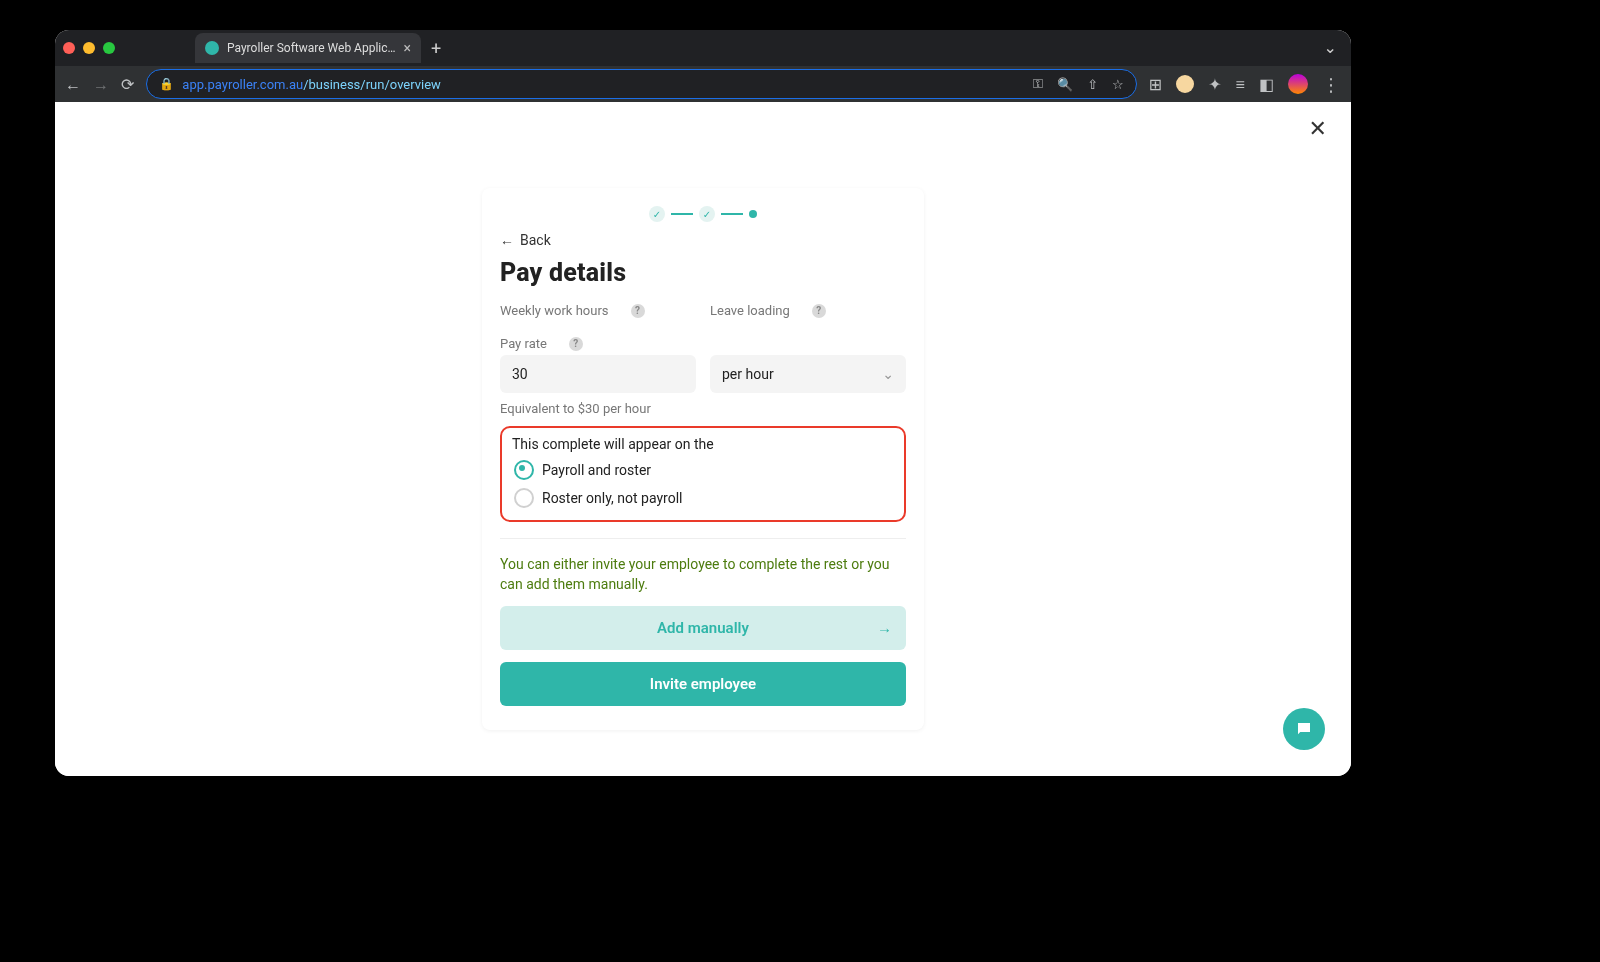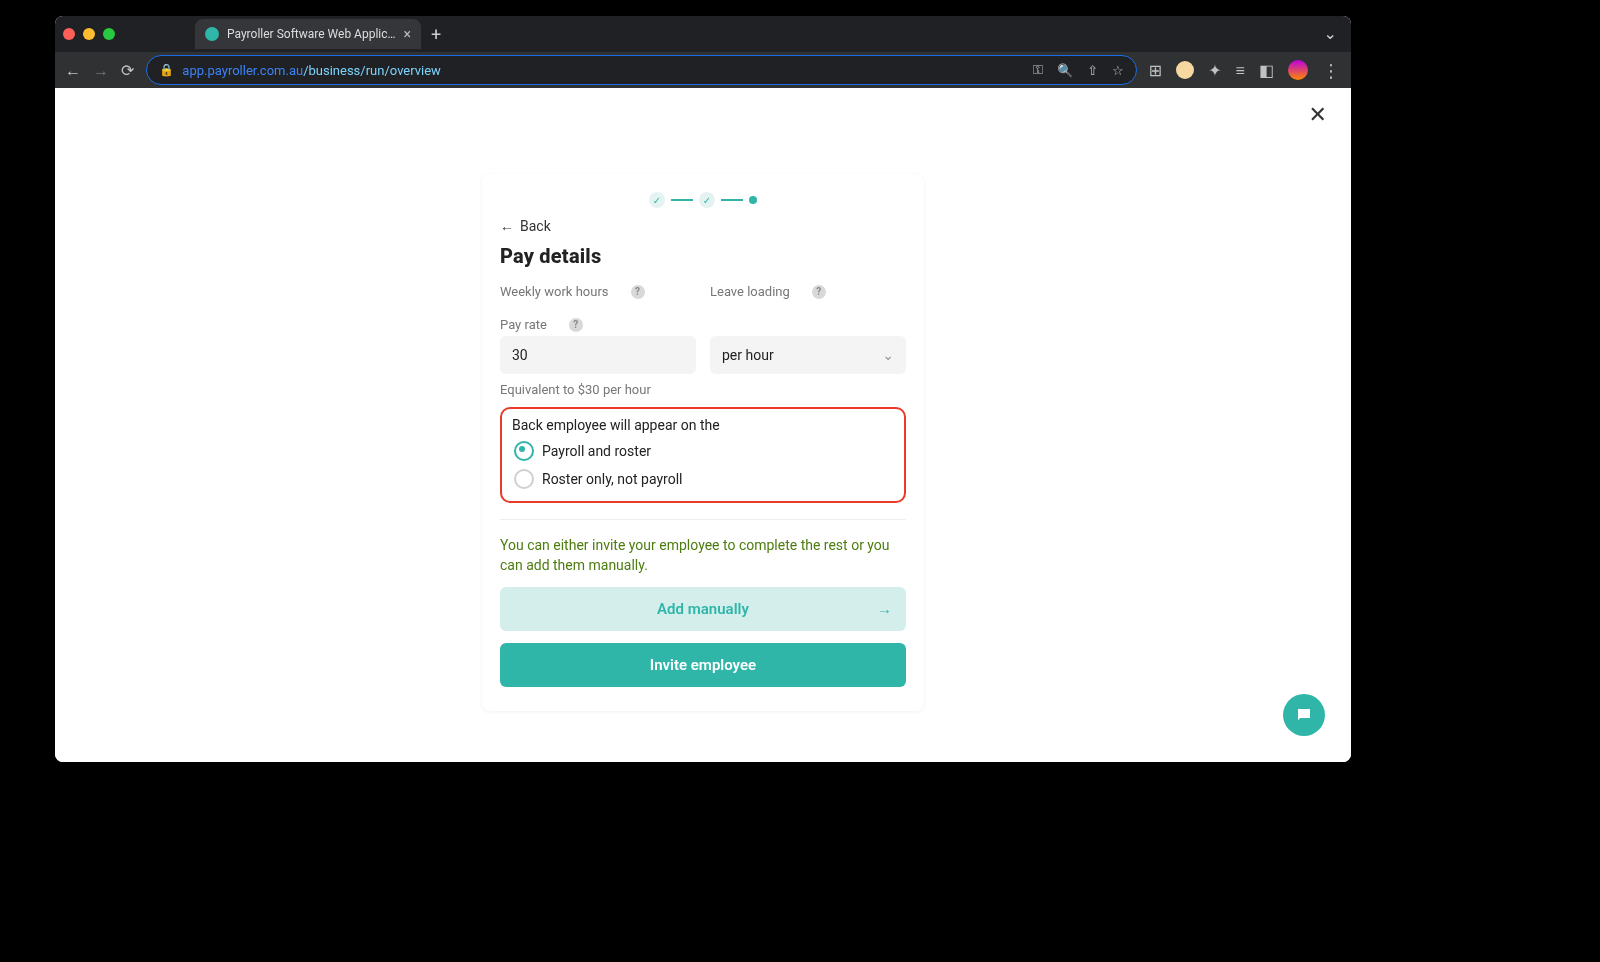--- a/index.html
+++ b/index.html
@@ -11,22 +11,22 @@
     --field-bg: #f4f4f4;
     --chrome-dark: #2f3133;
     --chrome-darker: #202124;
     --tab-bg: #35363a;
   }
   html,body { margin:0; padding:0; height:100%; background:#000; font-family: -apple-system, BlinkMacSystemFont, "Segoe UI", Roboto, Helvetica, Arial, sans-serif; }
   .stage { width:1600px; height:962px; position:relative; background:#000; overflow:hidden; }
 
   
   .browser-window {
-    position:absolute; left:55px; top:16px; width:1296px; height:746px;
-    background:#fff; border-radius:8px; overflow:hidden;
+    position:absolute; left:55px; top:30px; width:1296px; height:746px;
+    background:#fff; border-radius:14px; overflow:hidden;
     box-shadow: 0 12px 40px rgba(0,0,0,.5);
   }
   .chrome-top { height:36px; background:var(--chrome-darker); display:flex; align-items:center; padding:0 8px; }
   .traffic-dot { width:12px; height:12px; border-radius:50%; margin-right:8px; }
   .red{background:#ff5f57;} .yellow{background:#febc2e;} .green{background:#28c840;}
   .tab {
     margin-left:72px; height:30px; background:var(--tab-bg); border-radius:8px 8px 0 0;
     display:flex; align-items:center; padding:0 10px; color:#ddd; font-size:12px; min-width:200px;
     position:relative; gap:8px;
   }
@@ -65,21 +65,21 @@
   }
 
   .stepper { display:flex; align-items:center; justify-content:center; gap:6px; height:24px; margin-bottom:6px; }
   .step-dot { width:16px; height:16px; border-radius:50%; background:#e4f3f1; color:var(--teal); display:flex; align-items:center; justify-content:center; font-size:10px; }
   .step-dot.active { width:8px; height:8px; background:var(--teal); }
   .step-line { width:22px; height:2px; background:var(--teal); }
 
   .back-link { display:flex; align-items:center; gap:6px; font-size:14px; color:#333; cursor:pointer; margin:2px 0 10px 0; }
   .back-arrow { font-size:14px; }
 
-  .h-title { font-size:20px; font-weight:800; margin:6px 0 16px 0; letter-spacing:.2px; }
+  .h-title { font-size:25px; font-weight:800; margin:6px 0 16px 0; letter-spacing:.2px; }
 
   .row2 { display:grid; grid-template-columns:1fr 1fr; gap:14px; }
   .label { font-size:13px; color:var(--gray-text); margin-bottom:4px; display:flex; align-items:center; gap:22px; }
   .help-q { width:14px; height:14px; border-radius:50%; background:#d9d9d9; color:#888; font-size:10px; font-weight:700; display:flex; align-items:center; justify-content:center; }
   .field {
     background:var(--field-bg); border-radius:6px; height:38px; display:flex; align-items:center; padding:0 12px;
     font-size:14px; color:#222;
   }
   .field.select { justify-content:space-between; }
   .chev { color:#999; font-size:14px; }
@@ -204,21 +204,21 @@
             </div>
             <div class="field select">
               <span>per hour</span>
               <span class="chev">⌄</span>
             </div>
           </div>
           <div class="hint">Equivalent to $30 per hour</div>
         </div>
 
         <div class="highlight-box">
-          <div class="radio-group-title">Back employee will appear on the</div>
+          <div class="radio-group-title">This complete will appear on the</div>
           <div class="radio-row">
             <span class="radio-dot selected"></span>
             <span>Payroll and roster</span>
           </div>
           <div class="radio-row">
             <span class="radio-dot idle"></span>
             <span>Roster only, not payroll</span>
           </div>
         </div>
 

